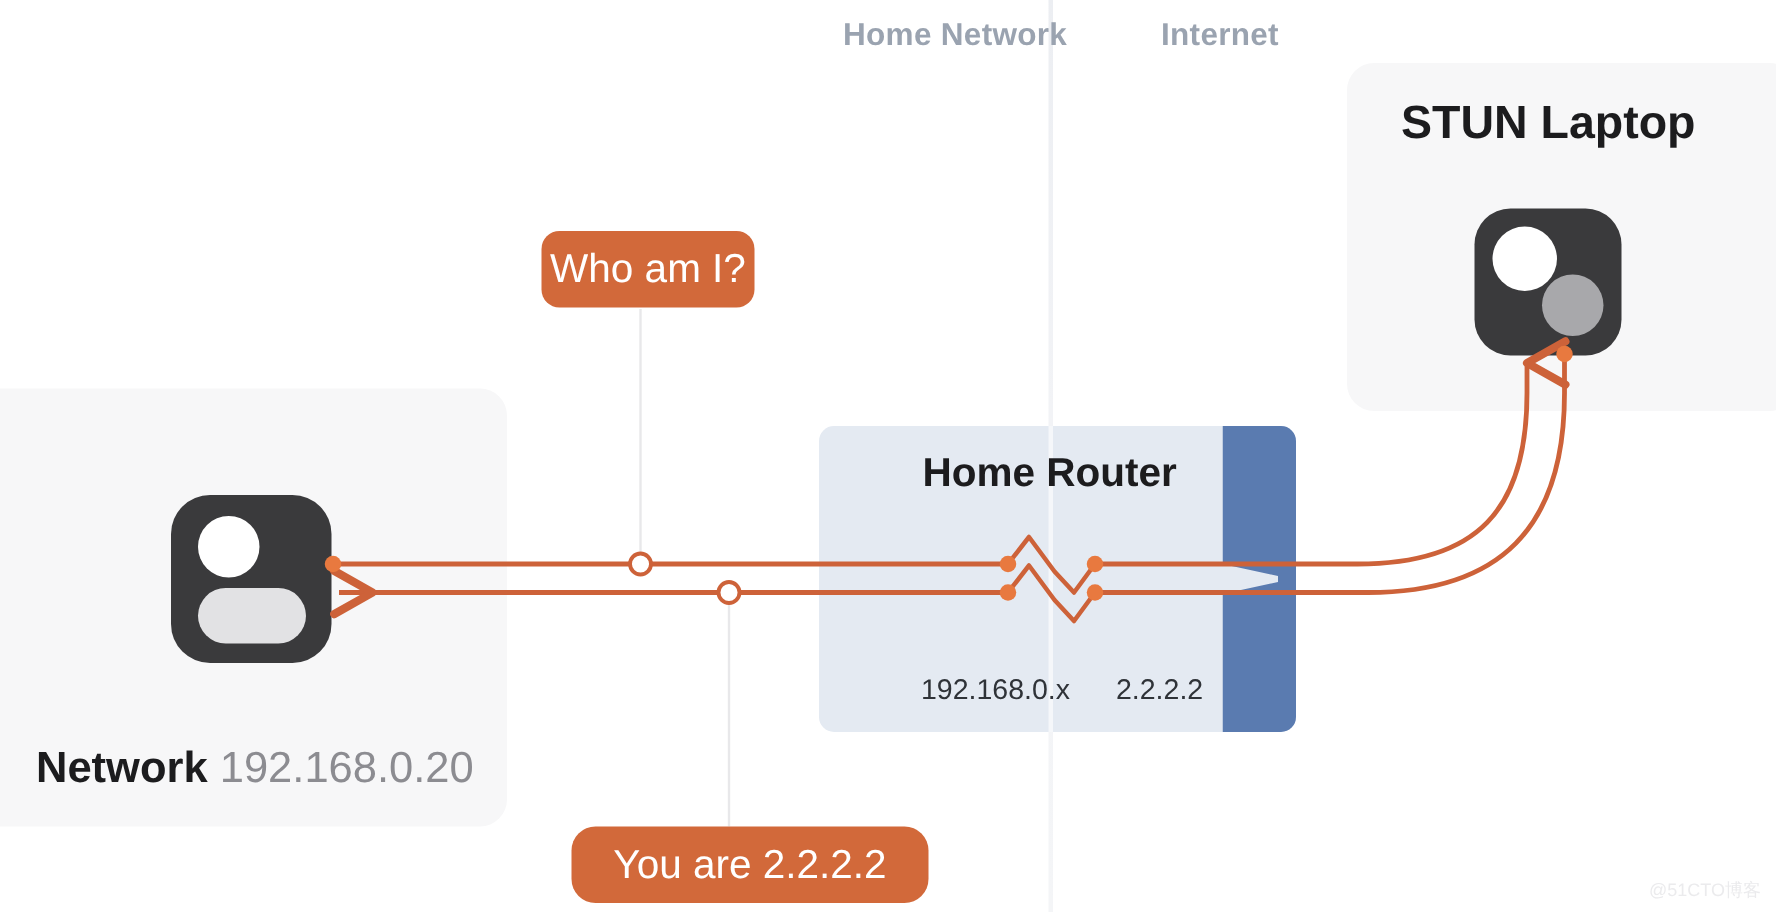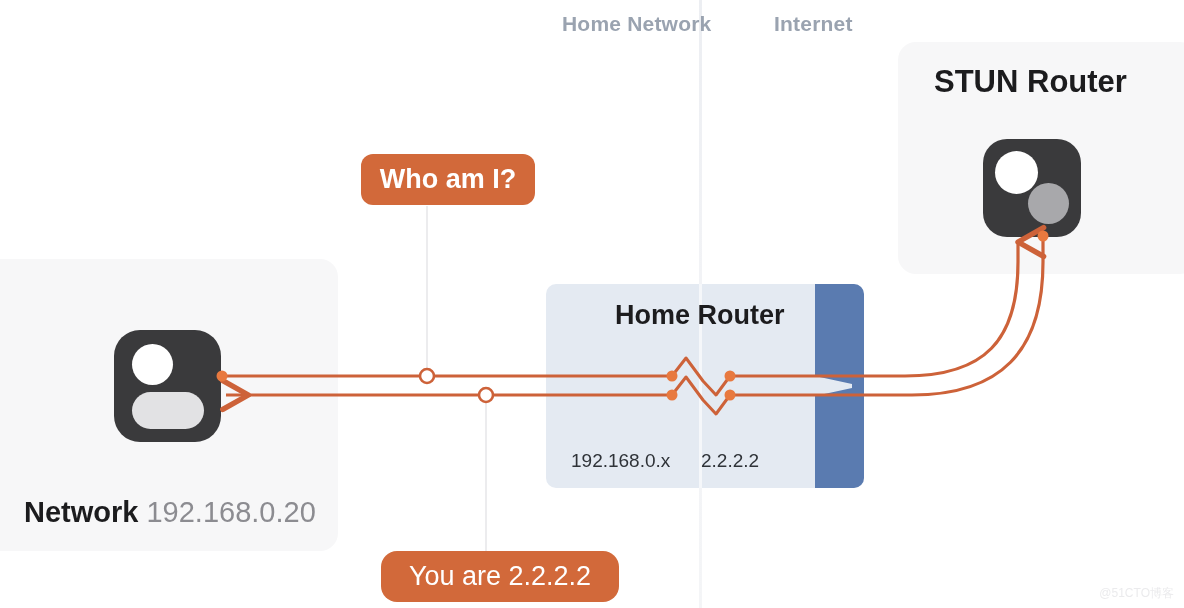--- a/index.html
+++ b/index.html
@@ -106,20 +106,21 @@
     white-space: nowrap;
   }
   #laptop-caption .nm  { font-weight: 700; color: #1c1c1e; }
   #laptop-caption .ip  { font-weight: 400; color: #8c8c91; }
 
   .router-ip {
     position: absolute;
     font-size: 19px;
     color: #2f3338;
     white-space: nowrap;
+    margin-left: 43px;
   }
   #router-ip-lan { left: 571px; top: 450px; }
   #router-ip-wan { left: 701px; top: 450px; }
 
   
   .dev-icon {
     position: absolute;
     background: #3a3a3c;
     border-radius: 26px;
   }
@@ -173,21 +174,21 @@
     color: #ffffff;
     font-size: 27px;
     font-weight: 500;
     display: flex;
     align-items: center;
     justify-content: center;
     white-space: nowrap;
   }
   #badge-who {
     left: 361px; top: 154px;
-    width: 174px; height: 51px; font-weight: bold;
+    width: 142px; height: 51px;
   }
   #badge-you {
     left: 381px; top: 551px;
     width: 238px; height: 51px; border-radius: 16px;
   }
 
   
   #wires {
     position: absolute;
     left: 0; top: 0;
@@ -229,21 +230,21 @@
     <div class="inner-seam"></div>
     <svg id="firewall-bar" viewBox="0 0 49 204" preserveAspectRatio="none">
       <path d="M0,0 H49 V204 H0 V112 L37,104 V100 L0,92 Z" fill="#5a7bb0"></path>
     </svg>
   </div>
   <div class="node-title" id="title-router">Home Router</div>
   <div class="router-ip" id="router-ip-lan">192.168.0.x</div>
   <div class="router-ip" id="router-ip-wan">2.2.2.2</div>
 
   <div class="card" id="card-stun"></div>
-  <div class="node-title" id="title-stun">STUN Router</div>
+  <div class="node-title" id="title-stun">STUN Laptop</div>
   <div class="dev-icon" id="icon-stun">
     <div class="dot-a"></div>
     <div class="dot-b"></div>
   </div>
 
   <svg id="wires" viewBox="0 0 1184 608">
     <defs>
       <marker id="arrow-left" markerWidth="11" markerHeight="11" refX="9" refY="5.5" orient="auto">
         <path d="M10,1 L2,5.5 L10,10" fill="none" stroke="#cd6239" stroke-width="1.7" stroke-linecap="round" stroke-linejoin="round"></path>
       </marker>

